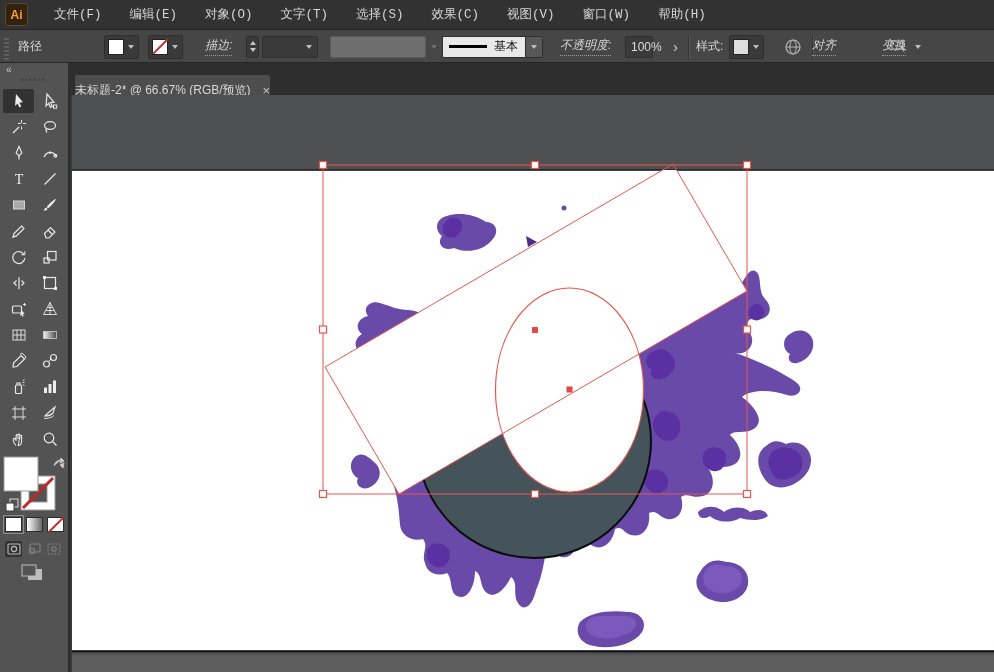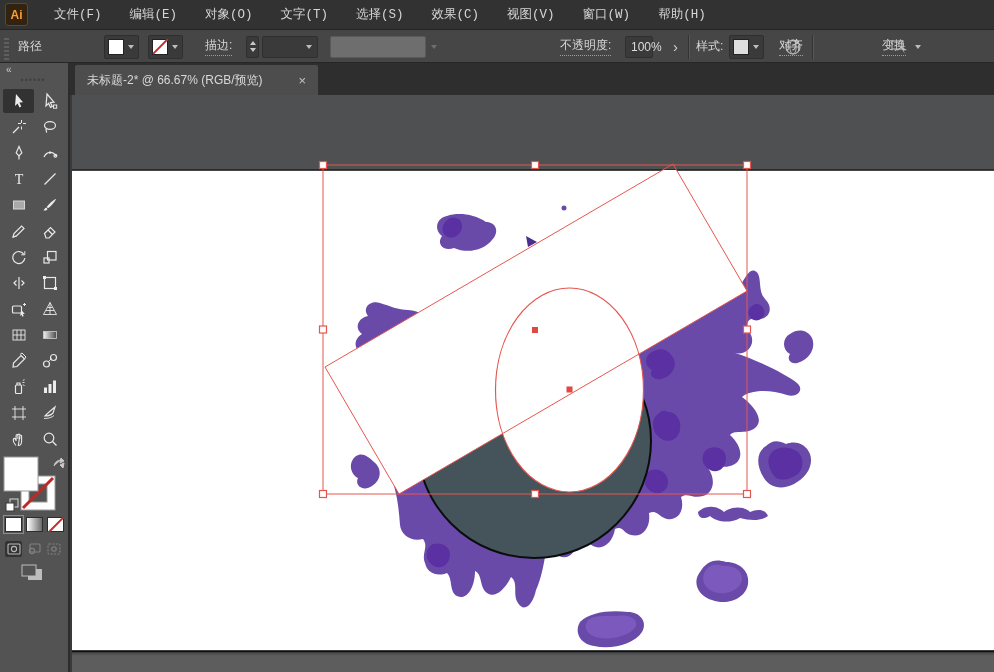--- a/index.html
+++ b/index.html
@@ -21,21 +21,21 @@
   .ws-group{display:flex;align-items:center;gap:6px;margin-left:8px;}
   .chev{width:0;height:0;border-left:4px solid transparent;border-right:4px solid transparent;
         border-top:5px solid #bdbdbd;display:inline-block;}
   .chev.small{border-left-width:3.5px;border-right-width:3.5px;border-top-width:4px;}
 
   
   .controlbar{position:absolute;left:0;top:30px;width:994px;height:33px;background:var(--controlbar-bg);
               border-bottom:1px solid #262626;font-size:12px;}
   .cb{position:absolute;top:0;height:33px;display:flex;align-items:center;}
   .grip{width:5px;height:22px;margin-top:5px;background:repeating-linear-gradient(to bottom,#5f5f5f 0 2px,transparent 2px 4px);}
-  .dotted{border-bottom:1px dotted #9d9d9d;padding-bottom:1px;cursor:default;}
+  .dotted{border-bottom:1px dotted #9d9d9d;padding-bottom:1px;cursor:default;font-style:italic;}
   .well{background:var(--well);border:1px solid #2f2f2f;border-radius:2px;display:flex;align-items:center;}
   .swatch{width:16px;height:16px;background:#fff;border:1px solid #222;position:relative;}
   .none-diag{position:absolute;left:-1px;top:-1px;width:16px;height:16px;overflow:hidden;}
   .none-diag:before{content:"";position:absolute;left:-2px;top:6.5px;width:22px;height:2.4px;
                     background:#c42a2a;transform:rotate(-45deg);}
   .dd-btn{width:14px;height:100%;display:flex;align-items:center;justify-content:center;}
   .stepper{width:13px;height:22px;background:var(--well);border:1px solid #2f2f2f;border-radius:2px;
            display:flex;flex-direction:column;align-items:center;justify-content:center;gap:3px;}
   .up{width:0;height:0;border-left:3.5px solid transparent;border-right:3.5px solid transparent;border-bottom:4px solid #c9c9c9;}
   .dn{width:0;height:0;border-left:3.5px solid transparent;border-right:3.5px solid transparent;border-top:4px solid #c9c9c9;}
@@ -45,22 +45,22 @@
   .basic-dd{background:#e9e9e9;border:1px solid #2f2f2f;border-radius:2px 0 0 2px;height:22px;width:84px;
             display:flex;align-items:center;padding:0 6px;gap:7px;color:#111;}
   .basic-line{width:38px;height:2.5px;background:#000;}
   .basic-chev{background:#585858;border:1px solid #2f2f2f;border-left:none;border-radius:0 2px 2px 0;
               height:22px;width:17px;display:flex;align-items:center;justify-content:center;}
   .vsep{width:1px;height:24px;background:#333;box-shadow:1px 0 0 #575757;}
   .expander{color:#cfcfcf;font-size:15px;line-height:1;padding:0 2px;}
 
   
   .tabbar{position:absolute;left:70px;top:63px;width:924px;height:32px;background:var(--tabbar-bg);}
-  .tab{position:absolute;left:5px;top:2px;height:30px;background:var(--tab-bg);display:flex;
-       align-items:center;padding:0 12px;font-size:12px;color:#d8d8d8;border-radius:2px 2px 0 0;gap:24px;}
+  .tab{position:absolute;left:5px;top:12px;height:30px;background:var(--tab-bg);display:flex;
+       align-items:center;padding:0 0;font-size:12px;color:#d8d8d8;border-radius:2px 2px 0 0;}
   .tab-close{margin-left:12px;color:#c3c3c3;font-size:13px;line-height:1;}
 
   
   .toolpanel{position:absolute;left:0;top:63px;width:70px;height:609px;background:var(--panel-bg);
              border-right:2px solid #2c2c2c;}
   .tp-head{height:26px;position:relative;}
   .tp-collapse{position:absolute;left:6px;top:1px;font-size:10px;color:#c9c9c9;}
   .tp-grip{position:absolute;left:0;right:2px;top:13px;text-align:center;color:#404040;
            font-size:9px;letter-spacing:1px;line-height:1;}
   .tool-grid{display:grid;grid-template-columns:repeat(2,31px);justify-content:center;row-gap:2px;}
@@ -148,20 +148,29 @@
         <span></span>
       <span style="margin-left:auto" class="chev small"></span>
       </div>
   </div>
 
   <div class="cb" style="left:330px">
     <div class="disabled-dd"></div>
     <span class="chev small" style="margin-left:5px;opacity:.35"></span>
   </div>
 
+  <div class="cb" style="left:442px">
+    <div class="basic-dd">
+      <span class="basic-line"></span>
+      <span>基本</span>
+    </div>
+    <div class="basic-chev">
+        <span class="chev small"></span>
+      </div>
+  </div>
 
   <div class="cb" style="left:560px">
       <span class="dotted">不透明度:</span>
     </div>
   <div class="cb" style="left:625px">
     <div class="field" style="width:28px">
         <span>100%</span>
       </div>
   </div>
   <div class="cb" style="left:671px">
@@ -188,21 +197,21 @@
     <svg width="18" height="18">
       <circle cx="9" cy="9" r="7" fill="none" stroke="#b5b5b5" stroke-width="1.2"></circle>
       <ellipse cx="9" cy="9" rx="3.2" ry="7" fill="none" stroke="#b5b5b5" stroke-width="1"></ellipse>
       <line x1="2" y1="9" x2="16" y2="9" stroke="#b5b5b5" stroke-width="1"></line>
     </svg>
   </div>
 
   <div class="cb" style="left:812px">
       <div class="vsep"></div>
     </div>
-  <div class="cb" style="left:779px">
+  <div class="cb" style="left:812px">
       <span class="dotted">对齐</span>
     </div>
   <div class="cb" style="left:882px">
       <span class="dotted">变换</span>
     </div>
 
   <div class="cb" style="left:891px">
     <svg width="20" height="16">
       <rect x="1" y="2" width="11" height="8" fill="none" stroke="#bdbdbd" stroke-width="1.1"></rect>
       <path d="M9 7 L16 11 L12.6 11.6 L14 15 Z" fill="#bdbdbd"></path>

